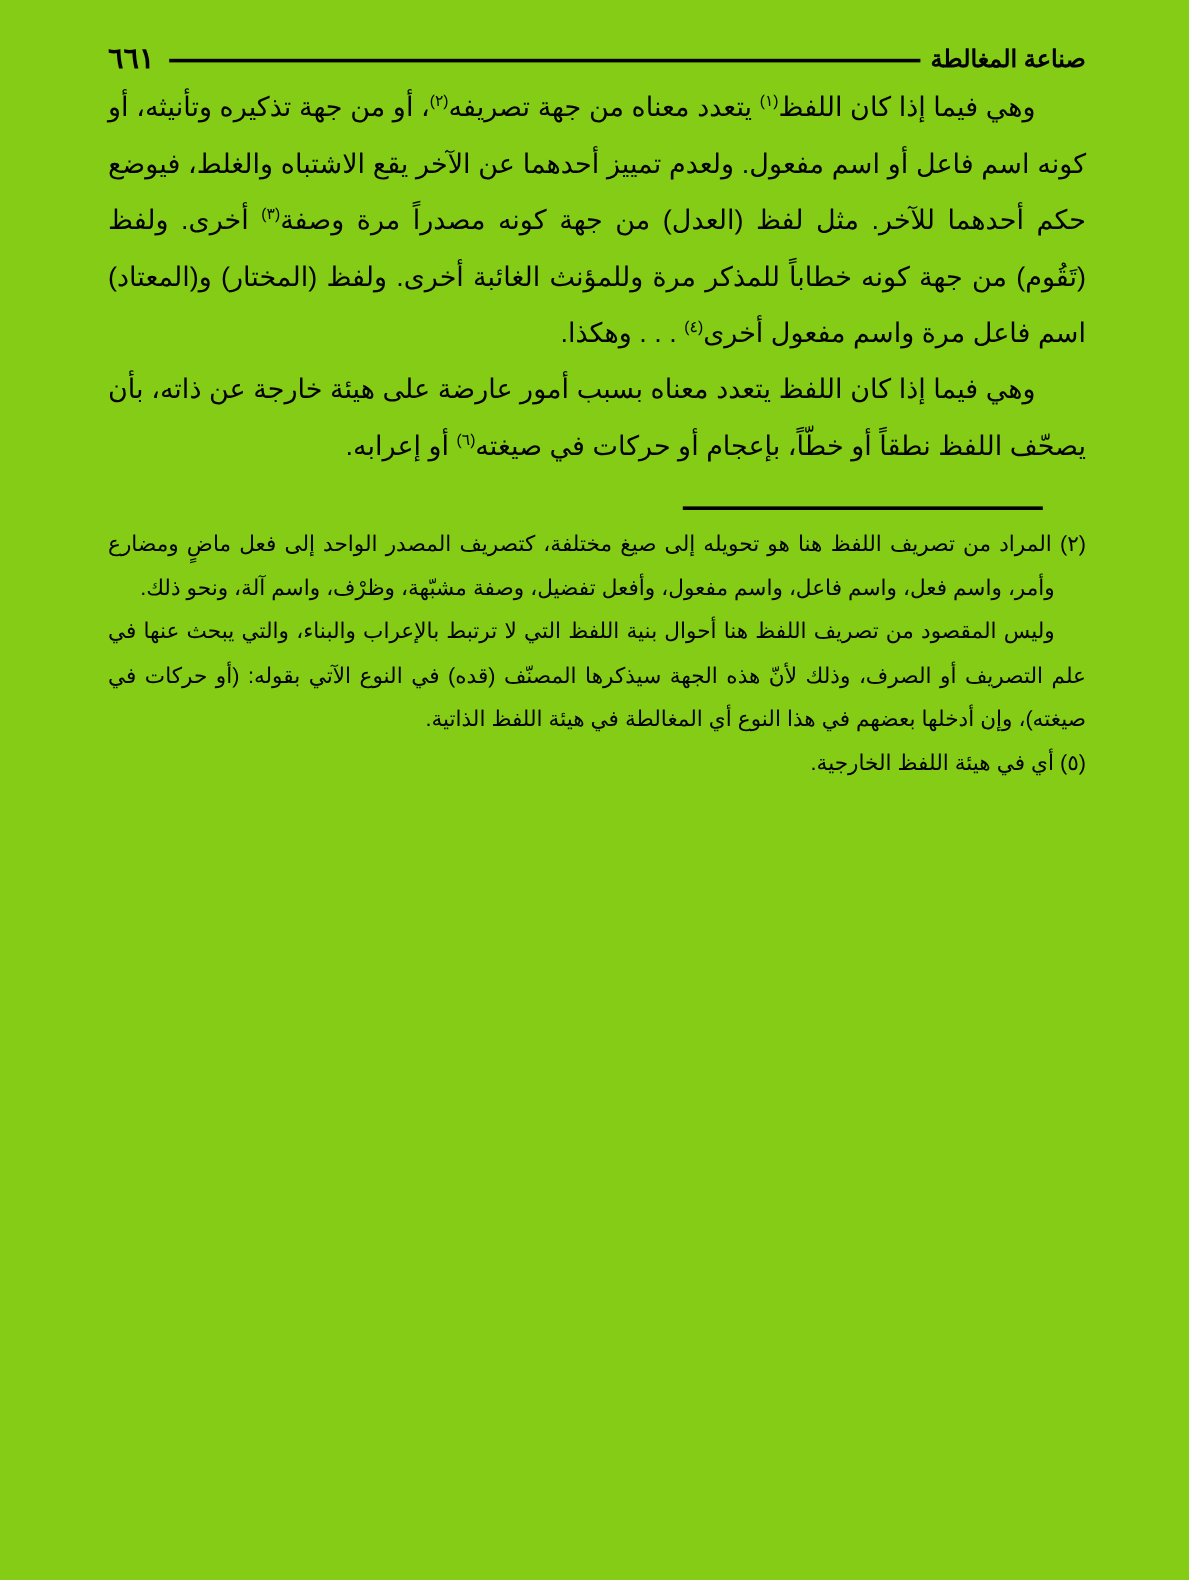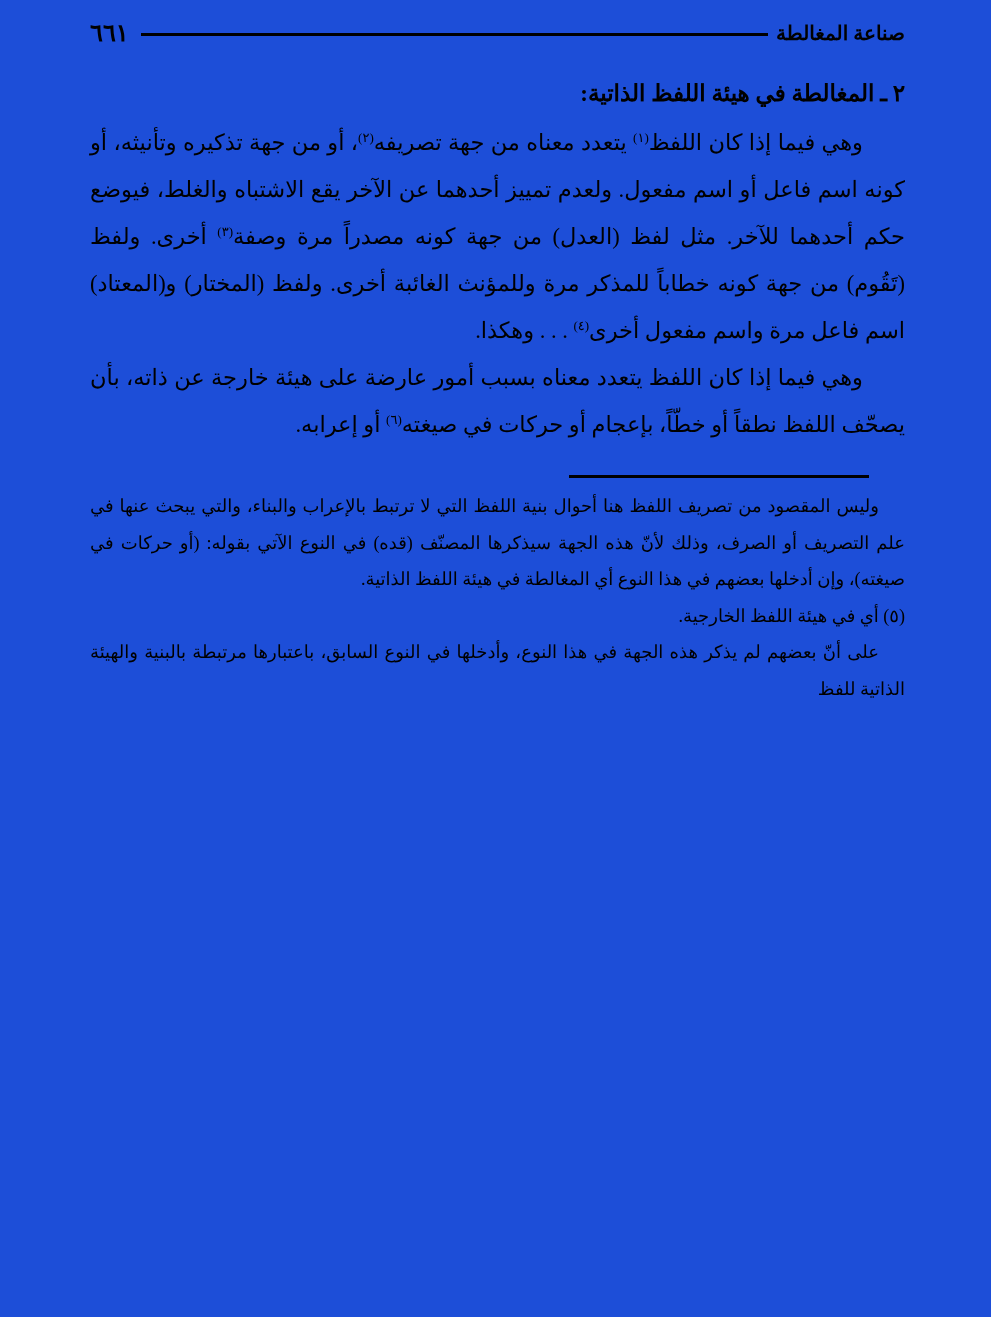--- a/index.html
+++ b/index.html
@@ -1,24 +1,24 @@
 <!DOCTYPE html>
 <html lang="ar"><head>
 <meta charset="utf-8">
 <style>
   html,body{margin:0;padding:0;background:#e8e8e8;}
   .page{
     position:relative;
     width:991px;height:1317px;
     margin:0 auto;
-    background:#1d4ed8;
+    background:#84cc16;
     color:#000;
-    font-family:Liberation Serif, serif;
+    font-family:Liberation Sans, sans-serif;
     box-sizing:border-box;
-    padding:16px 86px 10px 90px;
+    padding:32px 86px 10px 90px;
     overflow:hidden;
   }
   
   .hdr{display:flex;align-items:center;direction:ltr;height:34px;}
   .hdr .pagenum{font-size:24px;font-weight:bold;letter-spacing:1px;}
   .hdr .rule{flex:1;height:0;border-top:3px solid #000;margin:2px 8px 0 12px;}
   .hdr .booktitle{font-size:20px;font-weight:bold;}
   
   main{direction:rtl;}
   .body{font-size:22.5px;line-height:47px;text-align:justify;margin:0;}
@@ -42,40 +42,39 @@
 
   <header class="hdr">
     <span class="pagenum">٦٦١</span>
     <span class="rule"></span>
     <span class="booktitle">صناعة المغالطة</span>
   </header>
 
   <main>
 
 
-    <h2 class="sec">٢ ـ المغالطة في هيئة اللفظ الذاتية:</h2>
 
     <p class="body indent">وهي فيما إذا كان اللفظ<sup class="fnref">(١)</sup> يتعدد معناه من جهة تصريفه<sup class="fnref">(٢)</sup>، أو من جهة تذكيره وتأنيثه، أو كونه اسم فاعل أو اسم مفعول. ولعدم تمييز أحدهما عن الآخر يقع الاشتباه والغلط، فيوضع حكم أحدهما للآخر. مثل لفظ (العدل) من جهة كونه مصدراً مرة وصفة<sup class="fnref">(٣)</sup> أخرى. ولفظ (تَقُوم) من جهة كونه خطاباً للمذكر مرة وللمؤنث الغائبة أخرى. ولفظ (المختار) و(المعتاد) اسم فاعل مرة واسم مفعول أخرى<sup class="fnref">(٤)</sup> . . . وهكذا.</p>
 
 
     <p class="body indent">وهي فيما إذا كان اللفظ يتعدد معناه بسبب أمور عارضة على هيئة خارجة عن ذاته، بأن يصحّف اللفظ نطقاً أو خطّاً، بإعجام أو حركات في صيغته<sup class="fnref">(٦)</sup> أو إعرابه.</p>
 
     <footer>
       <div class="fn-sep"></div>
 
 
       <div class="fn">
+        <p class="lead">(٢) المراد من تصريف اللفظ هنا هو تحويله إلى صيغ مختلفة، كتصريف المصدر الواحد إلى فعل ماضٍ ومضارع وأمر، واسم فعل، واسم فاعل، واسم مفعول، وأفعل تفضيل، وصفة مشبّهة، وظرْف، واسم آلة، ونحو ذلك.</p>
         <p class="cont">وليس المقصود من تصريف اللفظ هنا أحوال بنية اللفظ التي لا ترتبط بالإعراب والبناء، والتي يبحث عنها في علم التصريف أو الصرف، وذلك لأنّ هذه الجهة سيذكرها المصنّف (قده) في النوع الآتي بقوله: (أو حركات في صيغته)، وإن أدخلها بعضهم في هذا النوع أي المغالطة في هيئة اللفظ الذاتية.</p>
       </div>
 
 
 
       <div class="fn">
         <p class="lead">(٥) أي في هيئة اللفظ الخارجية.</p>
       </div>
 
       <div class="fn">
-        <p class="cont">على أنّ بعضهم لم يذكر هذه الجهة في هذا النوع، وأدخلها في النوع السابق، باعتبارها مرتبطة بالبنية والهيئة الذاتية للفظ</p>
       </div>
     </footer>
 
   </main>
 </div>
 
 </body></html>

